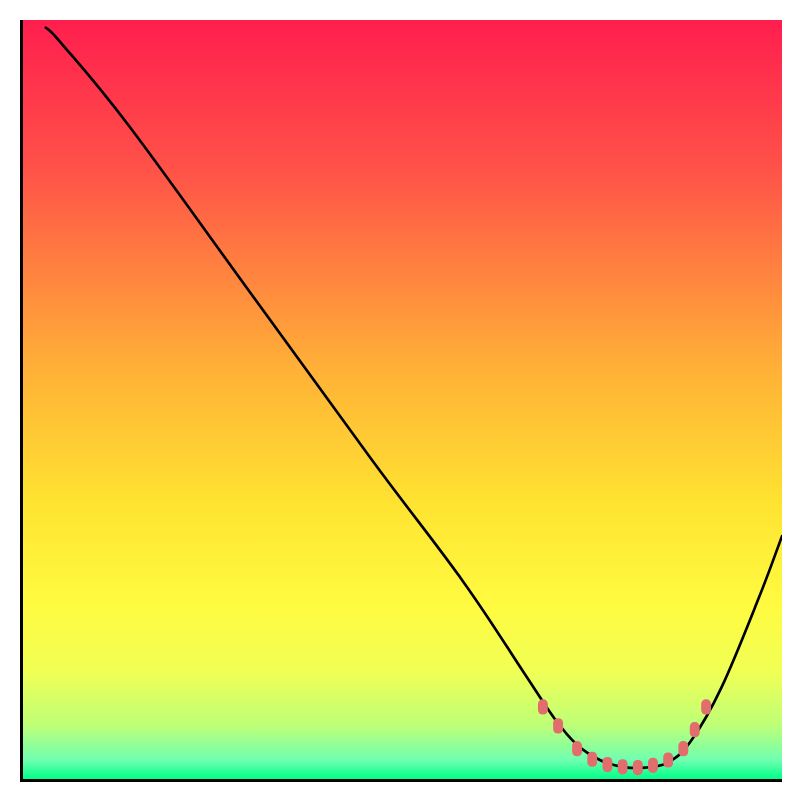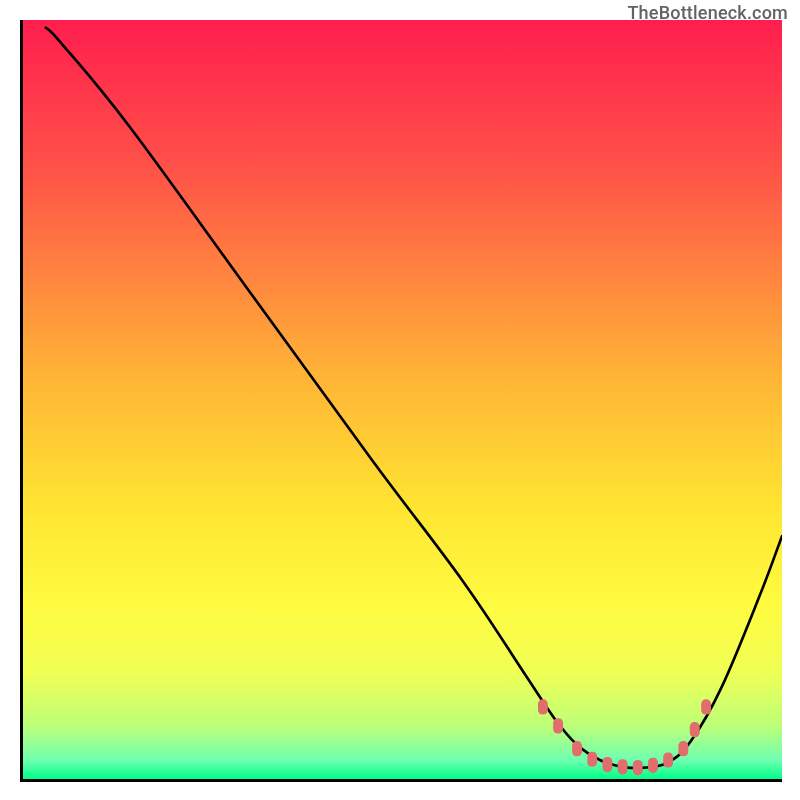--- a/index.html
+++ b/index.html
@@ -36,21 +36,20 @@
   right: 12px;
   font: 500 18px -apple-system, Segoe UI, Roboto, Helvetica, Arial, sans-serif;
   color: #626262;
   letter-spacing: 0.2px;
 }
 </style>
 </head>
 <body>
 
 <div class="chart-wrap">
-  <div class="watermark">TheBottleneck.com</div>
 
   <div class="chart-area">
     <svg class="bg-gradient" viewBox="0 0 100 100" preserveAspectRatio="none">
       <defs>
         <linearGradient id="bgGrad" x1="0" y1="0" x2="0" y2="1">
             <stop offset="0%" stop-color="#ff1e4e"></stop>
             <stop offset="20%" stop-color="#ff5348"></stop>
             <stop offset="46%" stop-color="#ffb137"></stop>
             <stop offset="64%" stop-color="#ffe431"></stop>
             <stop offset="77%" stop-color="#fffb40"></stop>

